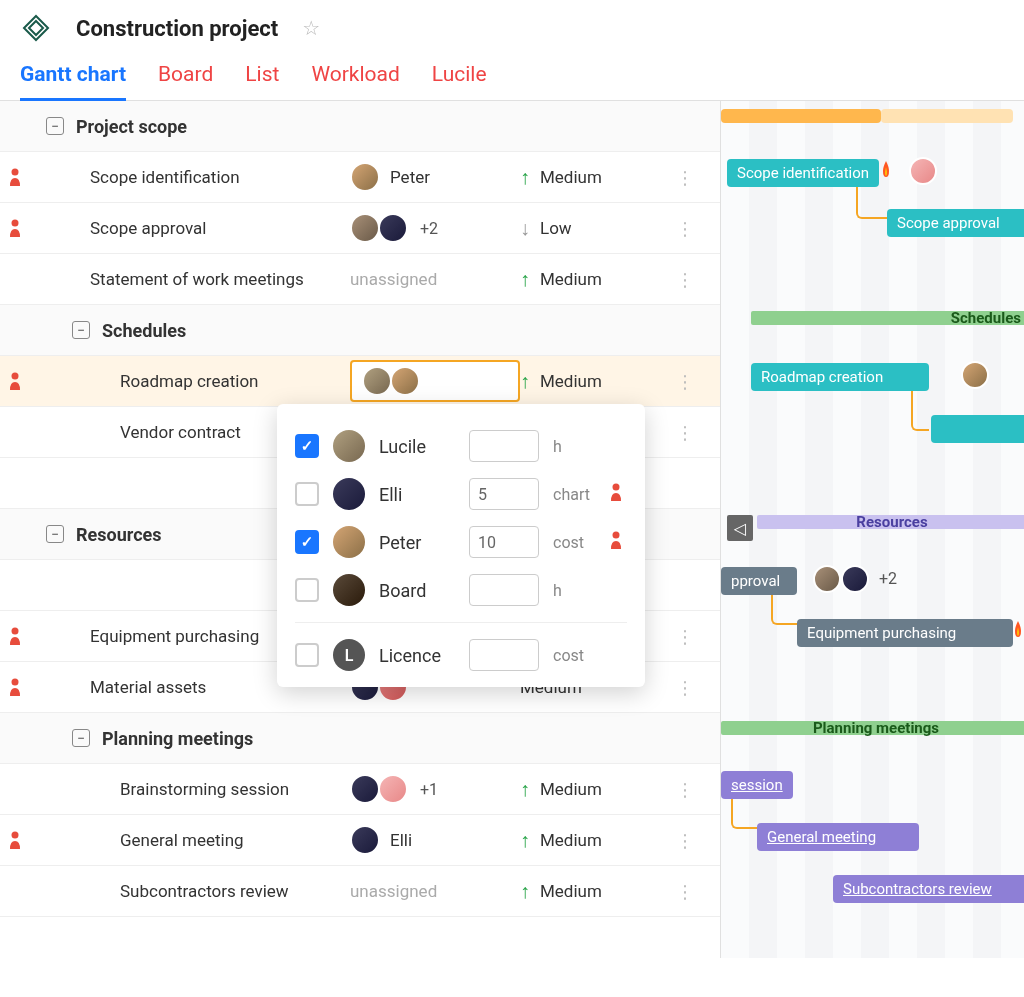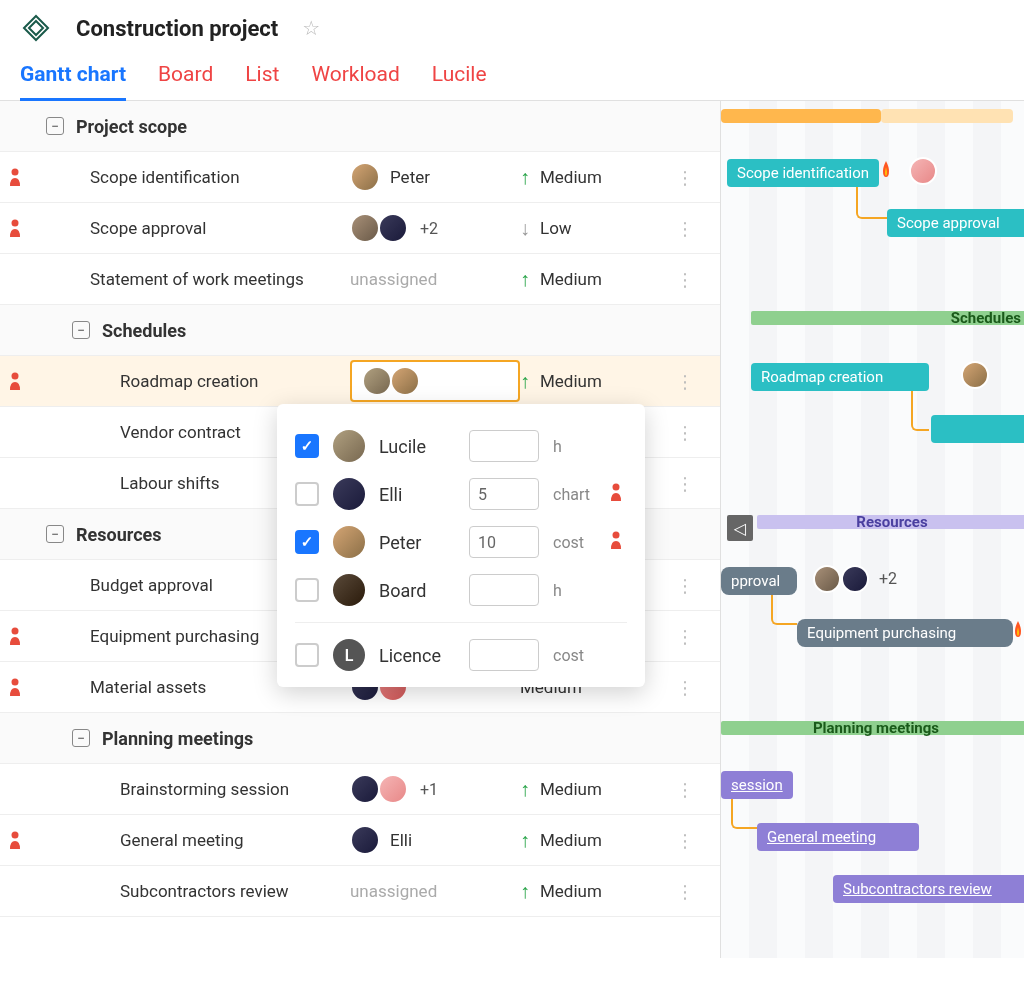--- a/index.html
+++ b/index.html
@@ -61,21 +61,21 @@
 .dd-unit { width: 42px; font-size: 16px; color: #888; }
 .dd-icon { width: 18px; }
 .dd-sep { border: none; border-top: 1px solid #eee; margin: 8px 0; }
 
 
 .gbar { position: absolute; height: 28px; border-radius: 4px; display: flex; align-items: center; padding: 0 10px; font-size: 15px; color: #fff; white-space: nowrap; }
 .gbar.group-bar { height: 14px; border-radius: 2px; font-weight: 700; }
 .teal { background: #2bbfc4; }
 .purple { background: #8e7fd6; text-decoration: underline; }
 .purple-light { background: #c9c1ef; color: #4a3fa0; }
-.slate { background: #6a7c8a; border-radius: 8px; }
+.slate { background: #6a7c8a; }
 .orange-sum { background: #ffb74d; height: 14px; }
 .orange-light { background: #ffe2b3; height: 14px; }
 .green-sum { background: #8fd08f; height: 14px; }
 
 .flame { width: 22px; height: 22px; margin-left: 4px; }
 .gavatar { width: 28px; height: 28px; border-radius: 50%; background: #ccc; border: 2px solid #fff; position: absolute; }
 .glink { position: absolute; border-left: 2px solid #f5a623; border-bottom: 2px solid #f5a623; }
 .collapse-handle { position: absolute; width: 26px; height: 26px; background: #666; color: #fff; display: flex; align-items: center; justify-content: center; border-radius: 2px; cursor: pointer; }
 </style>
 </head>
@@ -206,41 +206,35 @@
       <div class="task-col indent-2">
           <div class="task-name">Vendor contract</div>
         </div>
       <div class="assignee-col"></div>
         <div class="priority-col"></div>
       <div class="more-col">⋮</div>
     </div>
 
     <div class="row">
       <div class="indicator-col"></div>
-      <div class="task-col indent-2">
-          <div class="task-name">Labour shifts</div>
-        </div>
       <div class="assignee-col"></div>
         <div class="priority-col"></div>
       <div class="more-col">⋮</div>
     </div>
 
     <div class="row group">
       <div class="indicator-col"></div>
       <div class="task-col" style="padding-left:16px;">
         <div class="toggle-box">−</div>
         <div class="task-name">Resources</div>
       </div>
     </div>
 
     <div class="row">
       <div class="indicator-col"></div>
-      <div class="task-col indent-1">
-          <div class="task-name">Budget approval</div>
-        </div>
       <div class="assignee-col"></div>
         <div class="priority-col"></div>
       <div class="more-col">⋮</div>
     </div>
 
     <div class="row">
       <div class="indicator-col">
           <svg class="person-ind" viewBox="0 0 14 18">
             <circle cx="7" cy="4" r="3.5" fill="#e74c3c"></circle>
             <path d="M2 18 Q2 10 7 10 Q12 10 12 18 Z" fill="#e74c3c"></path>

